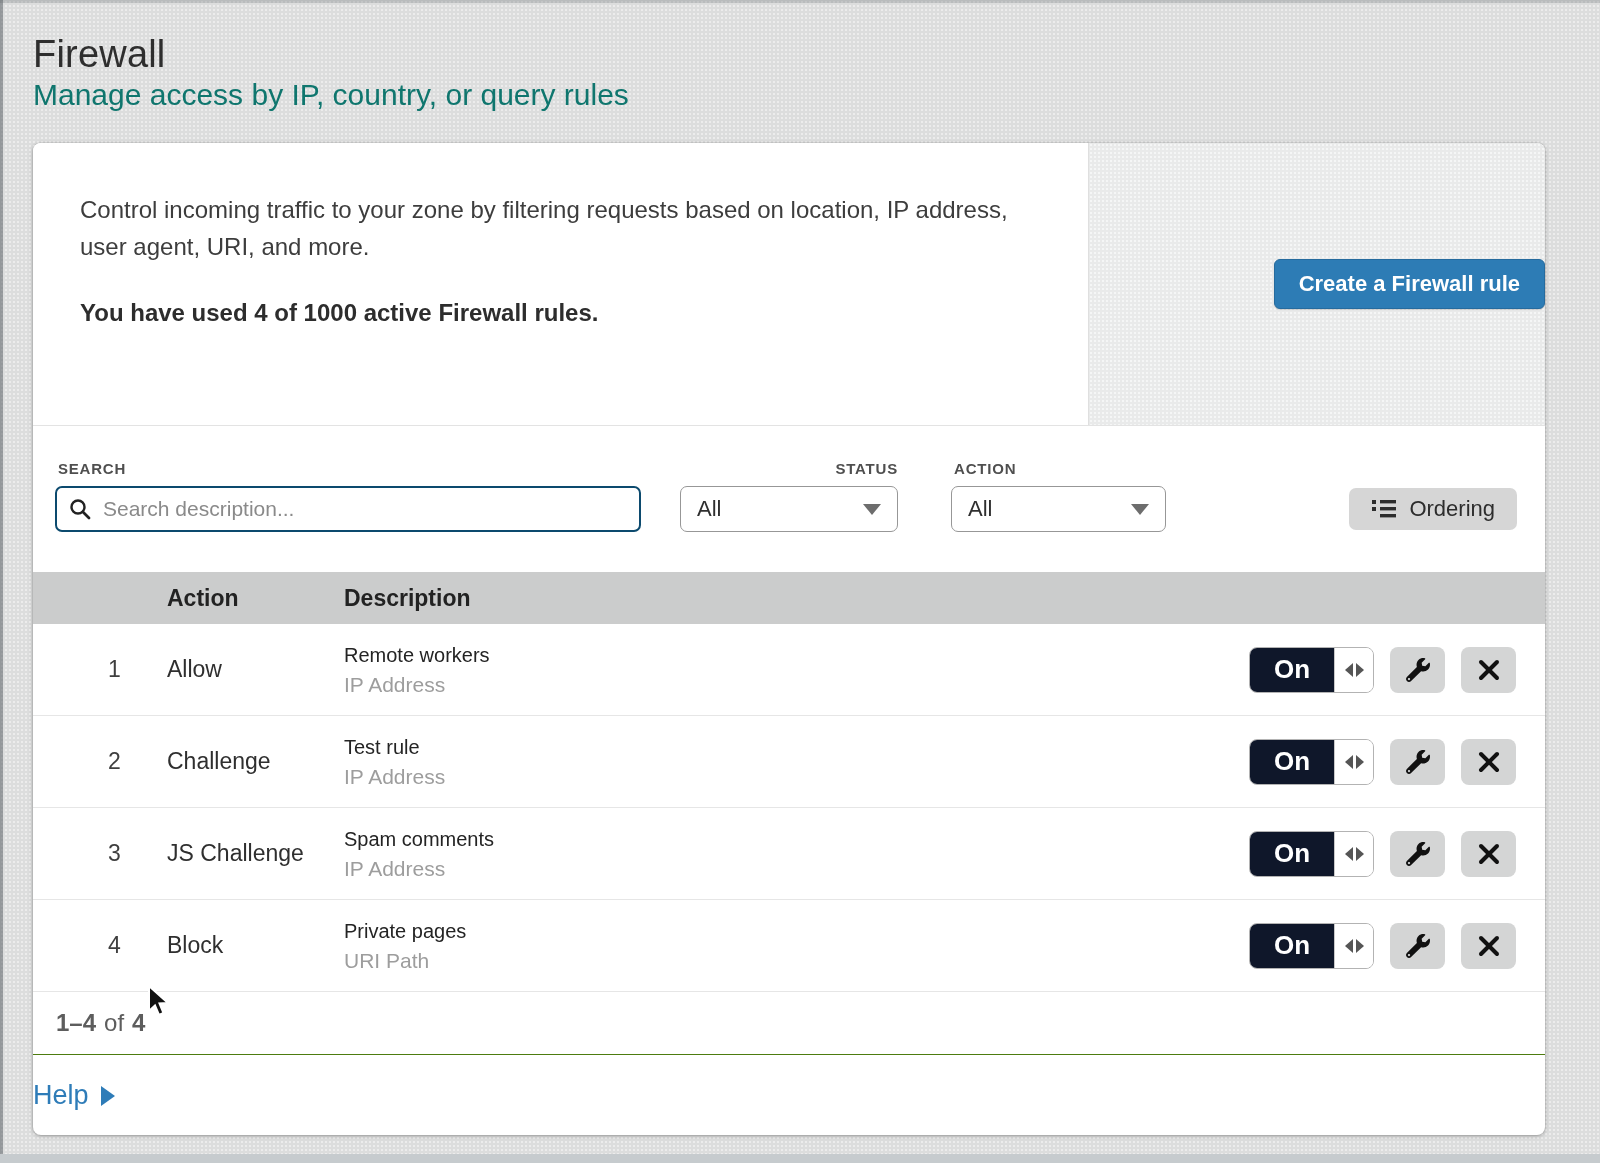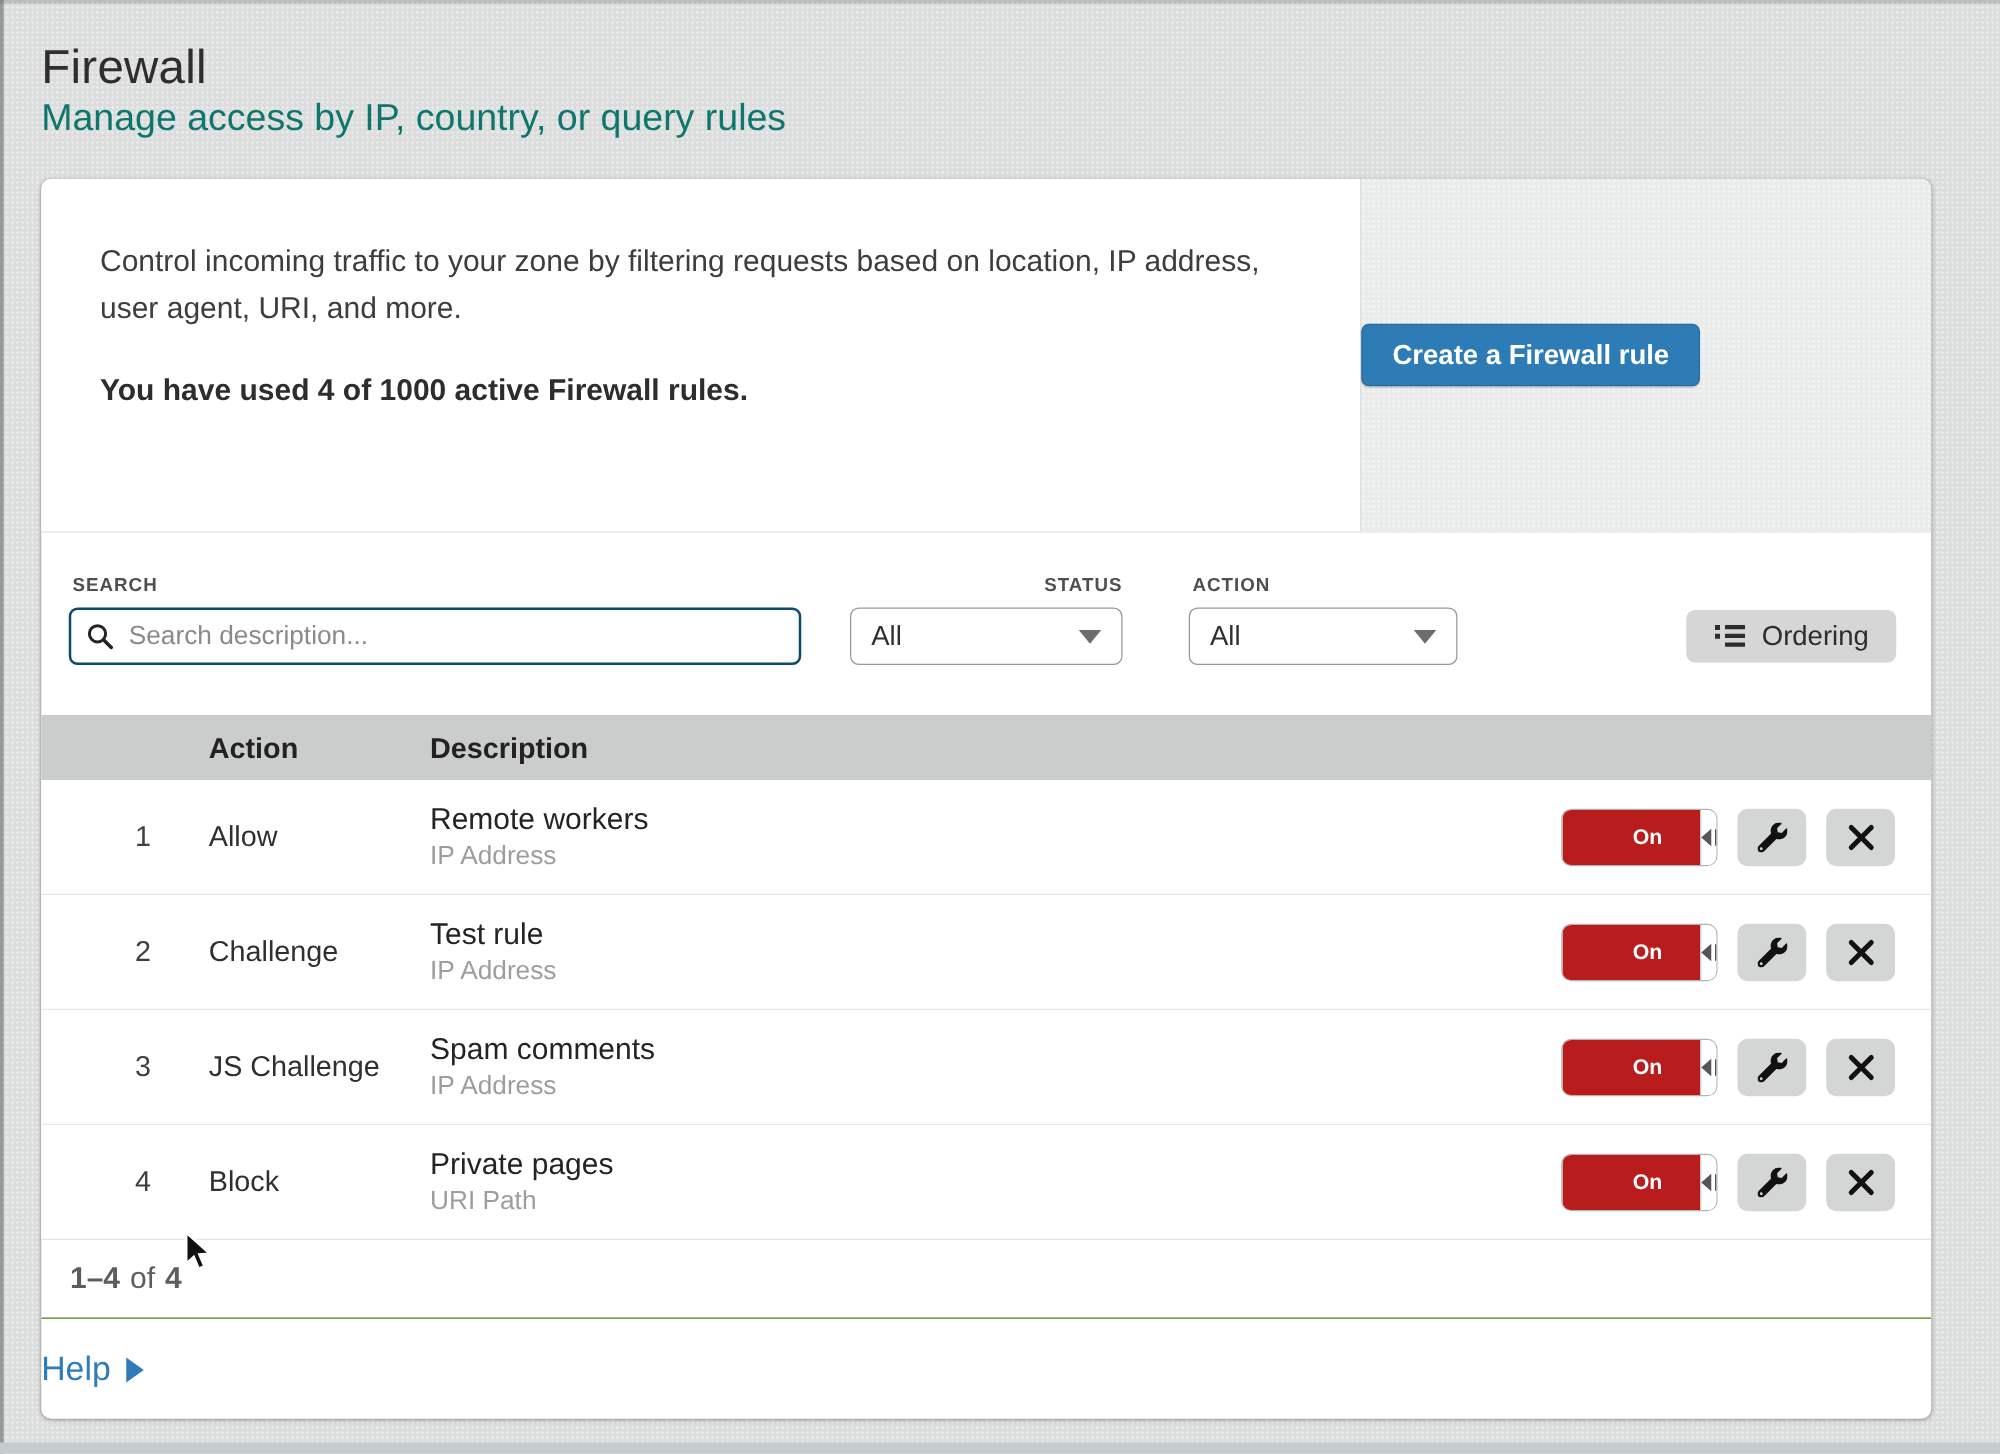--- a/index.html
+++ b/index.html
@@ -28,21 +28,21 @@
   
   .intro{display:flex;flex:0 0 282px;}
   .intro-left{flex:1;padding:48px 60px 0 47px;background:#fff;}
   .intro-heading{font-size:27px;font-weight:700;color:#2d2d2d;margin:0 0 26px 0;}
   .intro-desc{font-size:24px;line-height:37px;color:#3d3d3d;max-width:950px;margin:0 0 34px 0;}
   .intro-usage{font-size:24px;font-weight:700;color:#2d2d2d;}
   .intro-right{
     flex:0 0 456px;background-color:#e9eaea;border-left:1px solid #dfdfdf;
     background-image:radial-gradient(rgba(255,255,255,.55) 1px, transparent 1px);
     background-size:4px 4px;
-    display:flex;align-items:center;justify-content:flex-start;
+    display:flex;align-items:center;justify-content:flex-end;
   }
   .create-btn{
     background:#2d7cb5;color:#fff;border:1px solid #266b9e;border-radius:6px;
     font-family:inherit;font-size:22px;font-weight:700;padding:11px 24px;cursor:pointer;
     box-shadow:0 1px 1px rgba(0,0,0,.15);
   }
 
   
   .filters{flex:0 0 147px;border-top:1px solid #e3e3e3;display:flex;align-items:flex-end;
     padding:0 28px 40px 22px;box-sizing:border-box;gap:39px;}
@@ -74,26 +74,26 @@
   
   .thead{flex:0 0 52px;background:#cbcccc;display:flex;align-items:center;
     font-size:23px;font-weight:700;color:#222;}
   .cell-num{flex:0 0 134px;box-sizing:border-box;padding-left:75px;}
   .cell-action{flex:0 0 177px;}
   .cell-desc{flex:1;min-width:0;}
   .cell-controls{flex:0 0 auto;display:flex;align-items:center;padding-right:29px;}
   .trow{flex:0 0 91px;display:flex;align-items:center;border-bottom:1px solid #e6e6e6;background:#fff;}
   .trow .cell-num{font-size:23px;color:#3f3f3f;}
   .trow .cell-action{font-size:23px;color:#2f2f2f;}
-  .desc-title{font-size:24px;color:#242424;line-height:31px;}
+  .desc-title{font-size:20px;color:#242424;line-height:31px;}
   .desc-sub{font-size:21px;color:#9d9d9d;line-height:28px;}
 
   .toggle{display:flex;height:46px;width:125px;border:1px solid #b3b3b3;border-radius:8px;overflow:hidden;cursor:pointer;background:#fff;box-sizing:border-box;}
-  .toggle-on{flex:0 0 84px;background:#b91c1c;color:#fff;font-size:17px;font-weight:600;
-    display:flex;align-items:center;justify-content:center;padding-left:26px;}
+  .toggle-on{flex:0 0 84px;background:#0f172a;color:#fff;font-size:26px;font-weight:600;
+    display:flex;align-items:center;justify-content:center;}
   .toggle-knob{flex:1;background:#fff;display:flex;align-items:center;justify-content:center;gap:3px;border-left:1px solid #c9c9c9;}
   .tri-left{width:0;height:0;border-top:7px solid transparent;border-bottom:7px solid transparent;border-right:8px solid #555;}
   .tri-right{width:0;height:0;border-top:7px solid transparent;border-bottom:7px solid transparent;border-left:8px solid #555;}
 
   .icon-btn{width:55px;height:46px;background:#d4d5d5;border:none;border-radius:8px;
     display:flex;align-items:center;justify-content:center;cursor:pointer;margin-left:16px;}
   .icon-btn svg{display:block;}
 
   
   .tfoot{flex:0 0 62px;display:flex;align-items:center;padding-left:23px;font-size:24px;color:#5d5d5d;}

